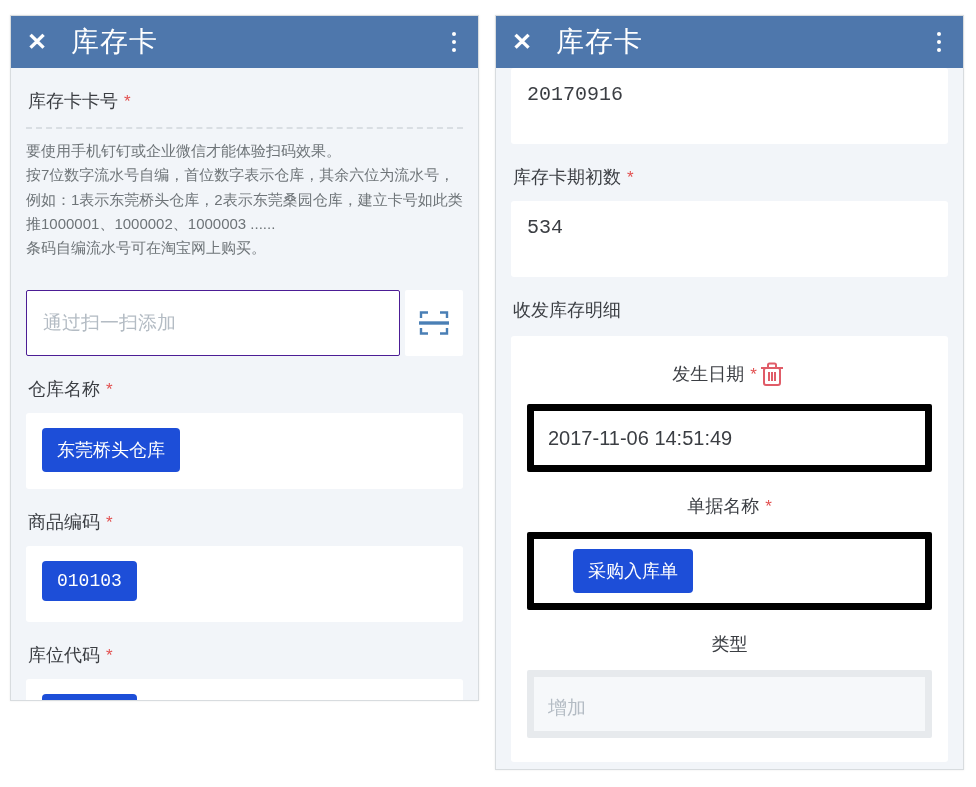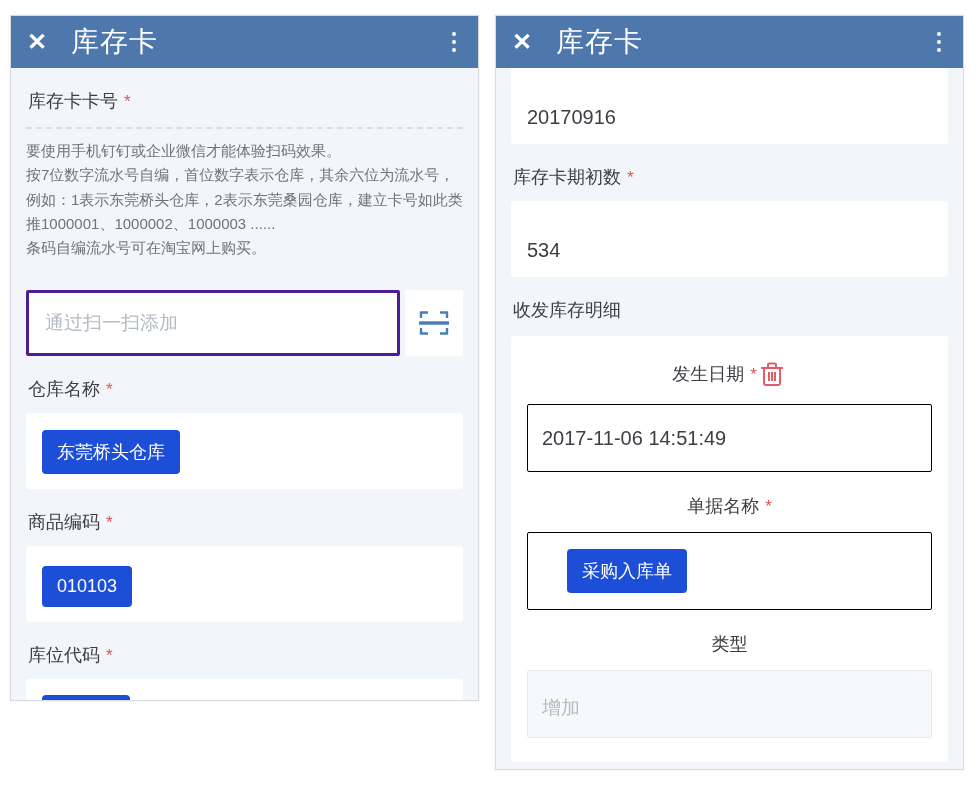--- a/index.html
+++ b/index.html
@@ -36,48 +36,48 @@
   .dashed-sep { border:none; border-top:2px dashed #d9dee3; margin:14px 0 10px; }
 
   .help-text {
     font-size:15px; line-height:1.62; color:#6e7478;
     white-space:pre-line; margin-bottom:30px;
   }
 
   
   .scan-row { display:flex; gap:5px; margin-bottom:6px; }
   .scan-input {
-    flex:1; height:66px; background:#ffffff; border:3px solid #4c1d95;
+    flex:1; height:66px; background:#ffffff; border:1px solid #4c1d95;
     border-radius:2px; font-size:19px; color:#3b3e43; padding:0 16px;
     font-family:"Liberation Sans", sans-serif; outline:none;
   }
   .scan-input::placeholder { color:#b4bcc4; }
   .scan-btn {
     width:58px; height:66px; background:#ffffff; border:none; border-radius:2px;
     display:flex; align-items:center; justify-content:center; cursor:pointer;
   }
 
   
   .card {
     background:#ffffff; border-radius:3px; padding:15px 16px; min-height:76px;
-    display:flex; align-items:flex-end;
+    display:flex; align-items:flex-start;font-family:Liberation Mono, monospace;
   }
   .card.cut { border-radius:3px 3px 0 0; }
   .tag {
     display:inline-block; background:#1d4ed8; color:#ffffff; font-size:18px;
     padding:10px 15px; border-radius:4px; cursor:pointer;
   }
   .plain-value { font-size:20px; color:#3b3e43; }
 
   
   .subform { background:#ffffff; border-radius:3px; padding:4px 16px 18px; }
   .sub-label-row { display:flex; align-items:center; justify-content:center; margin:18px 2px 14px; }
   .sub-label { font-size:18px; color:#3b3e43; }
   .inner-input {
-    border:1px solid #000000; border-radius:2px; background:#ffffff;
+    border:7px solid #000000; border-radius:2px; background:#ffffff;
     min-height:68px; display:flex; align-items:center; padding:10px 14px;
     margin-bottom:6px;
   }
   .inner-input .plain-value { font-size:20px; }
   .inner-input.gray { background:#f6f8fa; border-color:#e7eaed; }
   .type-input {
     width:100%; border:none; background:transparent; font-size:19px;
     color:#3b3e43; outline:none; font-family:"Liberation Sans", sans-serif;margin-top:8px;
   }
   .type-input::placeholder { color:#b4bcc4; }

